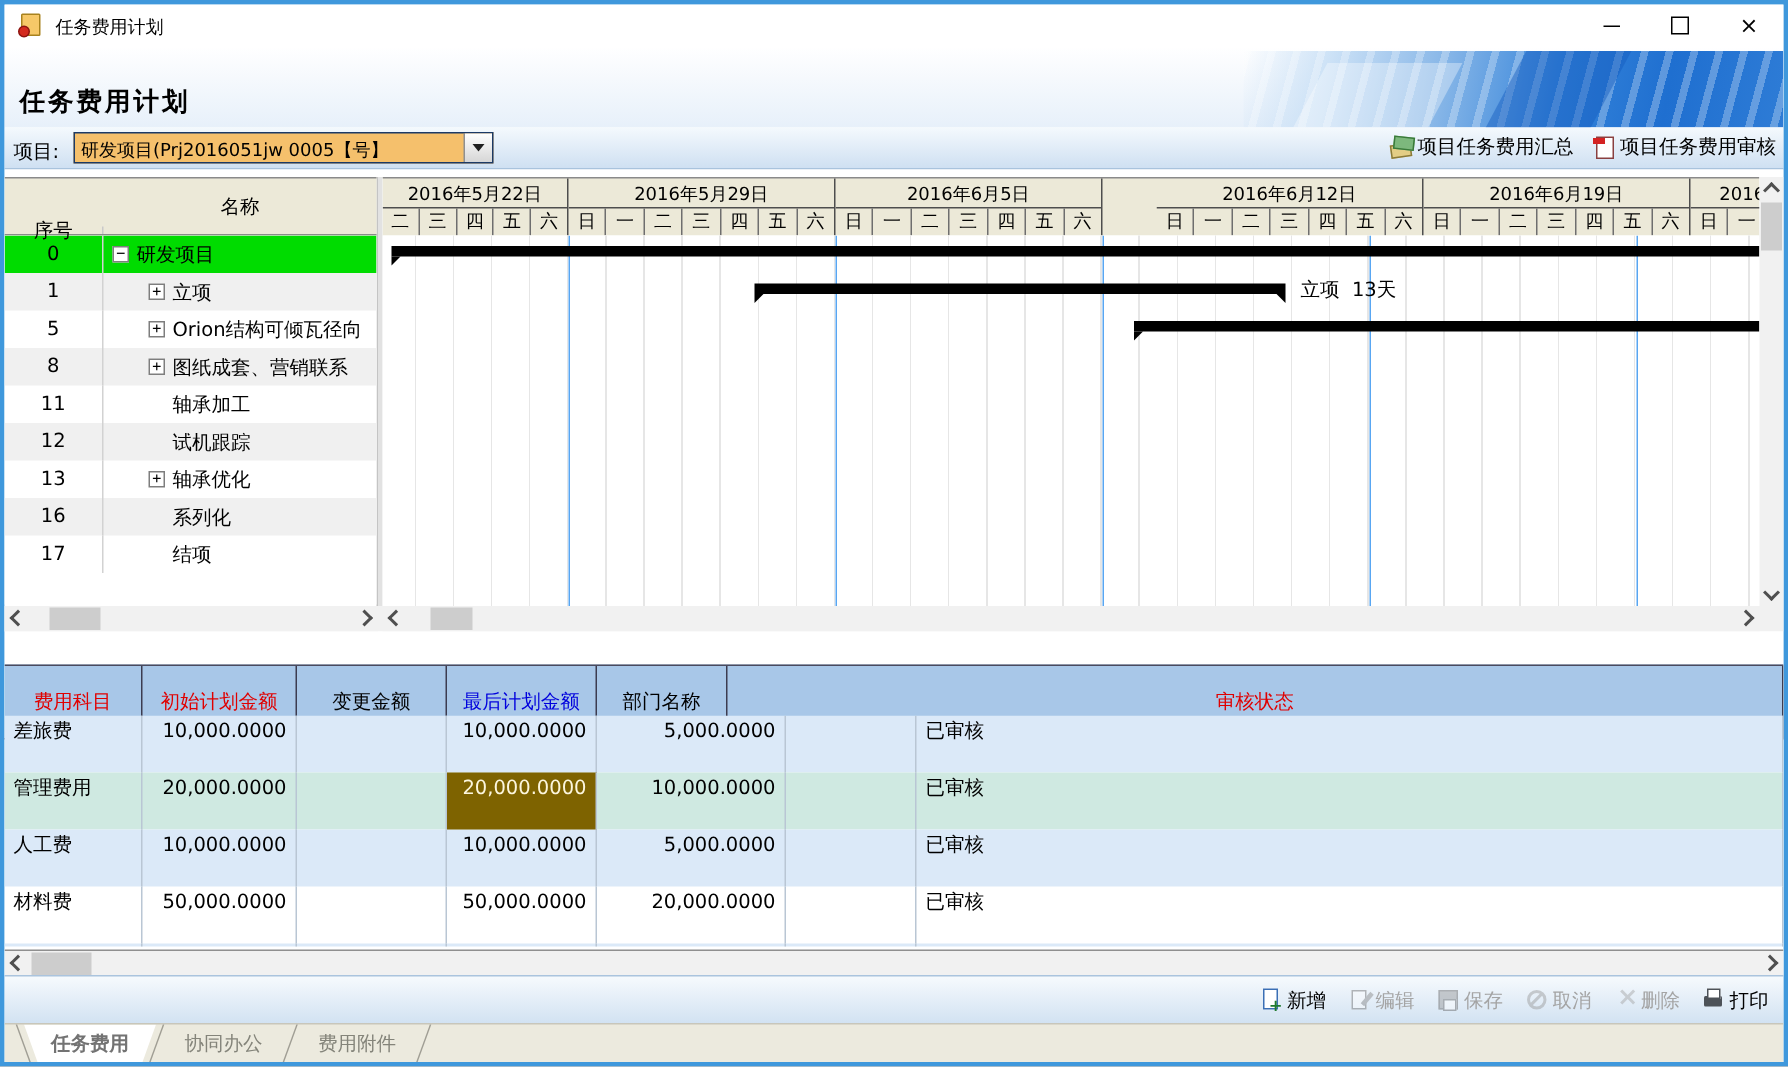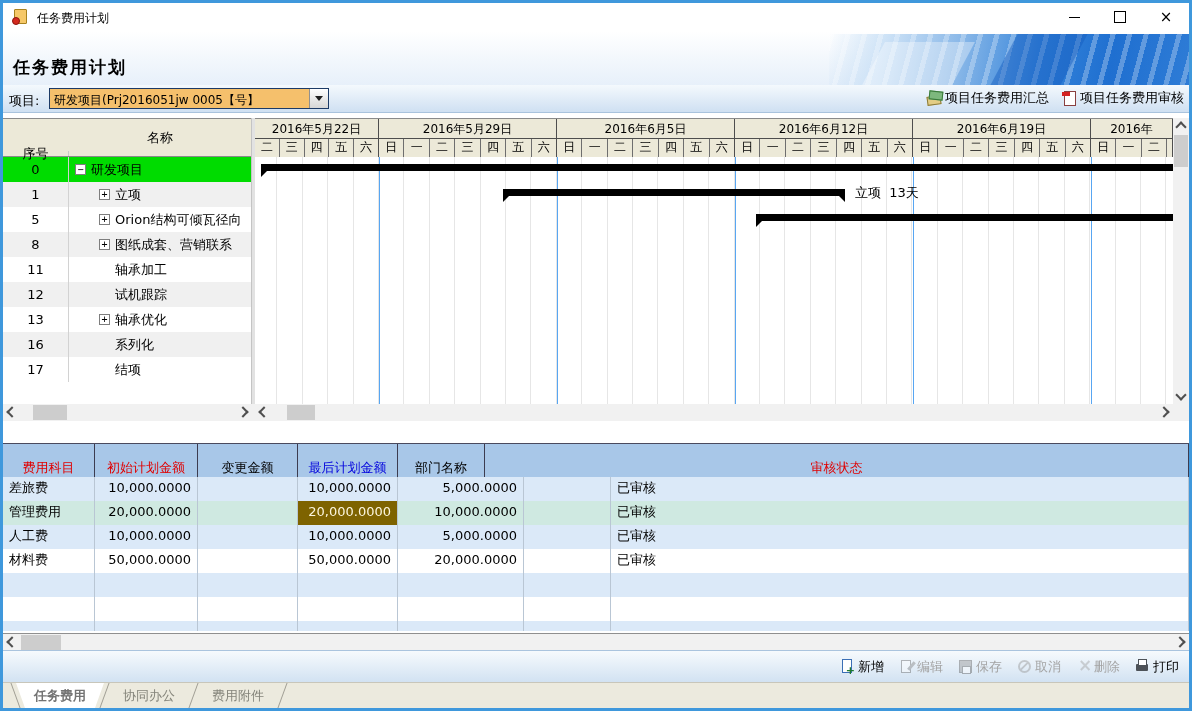--- a/index.html
+++ b/index.html
@@ -60,21 +60,21 @@
   .g-week{box-sizing:border-box;border-right:1px solid #4e4e4e;flex:none;overflow:hidden;}
   .g-wlabel{height:20px;line-height:20px;text-align:center;font-size:12px;border-bottom:1px solid #4e4e4e;box-sizing:border-box;white-space:nowrap;overflow:hidden;}
   .g-days{height:19px;display:flex;border-bottom:1px solid #4e4e4e;box-sizing:border-box;}
   .g-day{flex:1;text-align:center;line-height:17px;font-size:12px;border-right:1px solid #6e6e6e;box-sizing:border-box;}
   .g-day:last-child{border-right:none;}
   .g-day.fx{flex:none;width:25.4px;}
   .g-body{position:relative;height:247px;background:#fff;overflow:hidden;
     background-image:repeating-linear-gradient(to right,transparent 0 24.4px,#e6e6e6 24.4px 25.4px);
     background-position:-3px 0;}
   .g-weekline{position:absolute;top:0;bottom:0;width:1px;background:#58a6f2;}
-  .g-bar{position:absolute;height:7px;background:#000;}
+  .g-bar{position:absolute;height:7px;background:#000;padding-left:12px;}
   .n-s{position:absolute;left:0;top:7px;width:0;height:0;border-top:6px solid #000;border-right:6px solid transparent;}
   .n-e{position:absolute;right:0;top:7px;width:0;height:0;border-top:6px solid #000;border-left:6px solid transparent;}
   .g-barlabel{position:absolute;left:100%;margin-left:10px;top:-5px;white-space:pre;font-size:13px;}
   
   .sb{background:#f1f1f1;}
   .sb-btn{position:absolute;width:16px;height:16px;display:flex;align-items:center;justify-content:center;cursor:pointer;}
   .ch{width:6px;height:6px;border-left:2px solid #4f4f4f;border-bottom:2px solid #4f4f4f;display:inline-block;}
   .ch-l{transform:rotate(45deg);margin-left:2px;}
   .ch-r{transform:rotate(225deg);margin-right:2px;}
   .ch-u{transform:rotate(135deg);margin-top:2px;}
@@ -82,21 +82,21 @@
   .sb-thumb{position:absolute;background:#cdcdcd;cursor:grab;}
   .v-scroll{position:absolute;left:1170px;top:5px;width:16px;height:286px;}
   .h-scrolls{position:absolute;left:0;top:291px;width:1186px;height:17px;background:#f1f1f1;}
   .hs{position:absolute;top:0;height:17px;}
   
   .cost-section{position:absolute;left:0;top:418px;width:1186px;height:229px;background:#fff;}
   .cost-header{position:absolute;left:0;top:22px;height:50px;width:1186px;box-sizing:border-box;display:flex;
     background:#a8c7e8;border-top:1px solid #4a4a5e;border-bottom:1px solid #4a4a5e;}
   .ch-cell{box-sizing:border-box;border-right:1px solid #3c3c50;display:flex;align-items:center;justify-content:center;font-size:13px;flex:none;cursor:pointer;}
   .cost-body{position:absolute;left:0;top:56px;width:1186px;height:154px;overflow:hidden;}
-  .c-row{display:flex;height:24px;}
+  .c-row{display:flex;height:38px;}
   .r-blue{background:#dbe9f8;}
   .r-sel{background:#cfe9e1;}
   .c-cell{box-sizing:border-box;border-right:1px solid #b9c6d4;font-size:13px;line-height:22px;padding:0 6px;white-space:nowrap;overflow:hidden;flex:none;}
   .c-cell.num{text-align:right;}
   .sel-cell{background:#7e6300;color:#fcf6dd;}
   .cost-hscroll{position:absolute;left:0;top:212px;width:1186px;height:17px;background:#f1f1f1;border-top:1px solid #8f8f8f;box-sizing:content-box;}
   
   .actions-bar{position:absolute;left:0;top:647px;width:1186px;height:32px;box-sizing:border-box;
     background:linear-gradient(#f6fafd,#d2e2f2);border-top:1px solid #aac4de;
     display:flex;align-items:center;justify-content:flex-end;padding-right:10px;gap:15px;font-size:13px;}
@@ -273,21 +273,21 @@
             <div class="g-days">
               <span class="g-day">日</span>
               <span class="g-day">一</span>
               <span class="g-day">二</span>
               <span class="g-day">三</span>
               <span class="g-day">四</span>
               <span class="g-day">五</span>
               <span class="g-day">六</span>
             </div>
           </div>
-          <div class="g-week" style="width: 178px;">
+          <div class="g-week" style="width: 178px; margin-left: 36px;">
             <div class="g-wlabel">2016年6月12日</div>
             <div class="g-days">
               <span class="g-day">日</span>
               <span class="g-day">一</span>
               <span class="g-day">二</span>
               <span class="g-day">三</span>
               <span class="g-day">四</span>
               <span class="g-day">五</span>
               <span class="g-day">六</span>
             </div>

